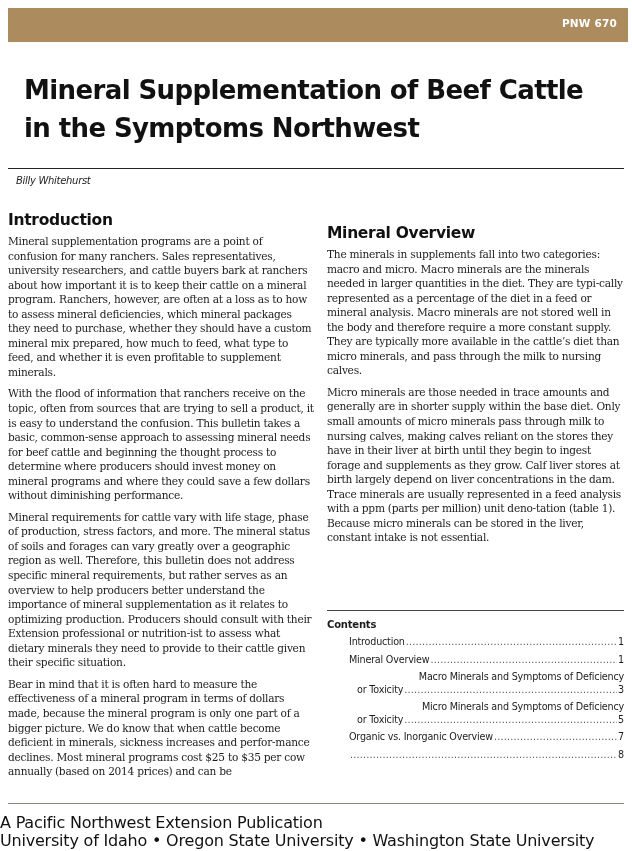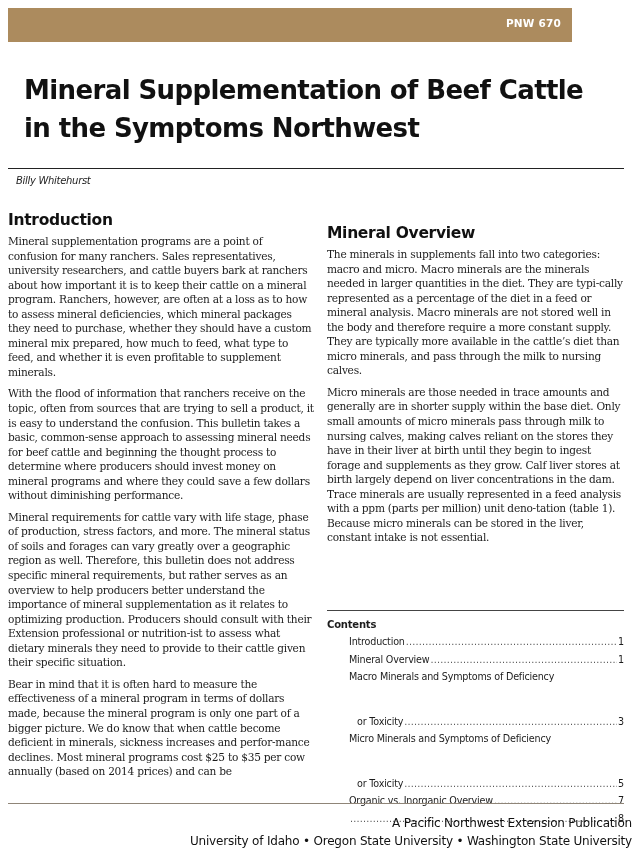--- a/index.html
+++ b/index.html
@@ -1,41 +1,41 @@
 <!DOCTYPE html>
 <html><head>
 <meta charset="utf-8">
 <style>
   html, body { margin:0; padding:0; background:#ffffff; }
   body { width:632px; height:851px; position:relative; overflow:hidden; color:#1a1a1a; }
-  .band { position:absolute; left:8px; top:8px; width:564px; height:34px; background:#ac8b5e;text-decoration:underline; }
+  .band { position:absolute; left:8px; top:8px; width:620px; height:34px; background:#ac8b5e;text-decoration:underline; }
   .band .code { position:absolute; right:11px; top:9px; color:#ffffff; font-family:"DejaVu Sans", sans-serif; font-weight:bold; font-size:10.5px; letter-spacing:0.2px; }
   .title { position:absolute; left:24px; top:71px; width:600px; margin:0; font-family:"DejaVu Sans", sans-serif; font-weight:bold; font-size:26px; line-height:38px; color:#111111; letter-spacing:-0.6px; }
   .rule-top { position:absolute; left:8px; top:168px; width:616px; height:1px; background:#222222; }
   .author { position:absolute; left:16px; top:175px; font-family:"DejaVu Sans", sans-serif; font-style:italic; font-size:10px; color:#222; letter-spacing:-0.3px; }
   .col { position:absolute; top:0; font-family:"DejaVu Serif", serif; font-size:10.6px; line-height:14.55px; color:#1c1c1c; letter-spacing:-0.25px; }
   .col-left { left:8px; width:306px; top:210px; }
   .col-right { left:327px; width:298px; top:209px; }
   .h2 { font-family:"DejaVu Sans", sans-serif; font-weight:bold; font-size:15.5px; line-height:20px; margin:0 0 4px 0; color:#111; letter-spacing:-0.3px; }
   p { margin:0 0 7px 0; }
   .h2.overview { margin-top:14px; }
   .contents-rule { position:absolute; left:327px; top:610px; width:297px; height:1px; background:#444; }
   .contents { position:absolute; left:327px; top:619px; width:297px; font-family:"DejaVu Sans", sans-serif; font-size:9.6px; color:#1c1c1c; letter-spacing:-0.2px; }
   .contents .ch { font-weight:bold; font-size:10px; margin:0 0 6px 0; }
   .toc { list-style:none; margin:0; padding:0 0 0 22px; }
   .toc li { position:relative; line-height:12.5px; margin-bottom:5px; }
   .toc li .row { display:flex; align-items:baseline; }
   .toc li .lbl { white-space:nowrap; }
   .toc li .dots { flex:1; overflow:hidden; white-space:nowrap; color:#555; margin:0 1px; }
   .toc li .dots::before { content:"........................................................................................................................................"; letter-spacing:0.2px; }
   .toc li .pg { white-space:nowrap; }
-  .toc li .l1 { display:block; }
-  .toc li .row.sub { padding-left:8px;margin-top:32px; }
+  .toc li .l1 { display:block;text-align:right; }
+  .toc li .row.sub { padding-left:8px; }
   .footer-rule { position:absolute; left:8px; top:803px; width:616px; height:1px; background:#8f8578; }
-  .footer { position:absolute; left:0; top:814px; width:632px; text-align:right; font-family:"DejaVu Sans", sans-serif; font-size:12px; line-height:18px; color:#111; letter-spacing:-0.2px; }
+  .footer { position:absolute; left:0; top:814px; width:632px; text-align:left; font-family:"DejaVu Sans", sans-serif; font-size:16px; line-height:18px; color:#111; letter-spacing:-0.2px; }
 </style>
 </head>
 <body>
 
 <div class="band">
   <span class="code">PNW 670</span>
 </div>
 
 <h1 class="title">
   <span>Mineral Supplementation of Beef Cattle</span><br>

